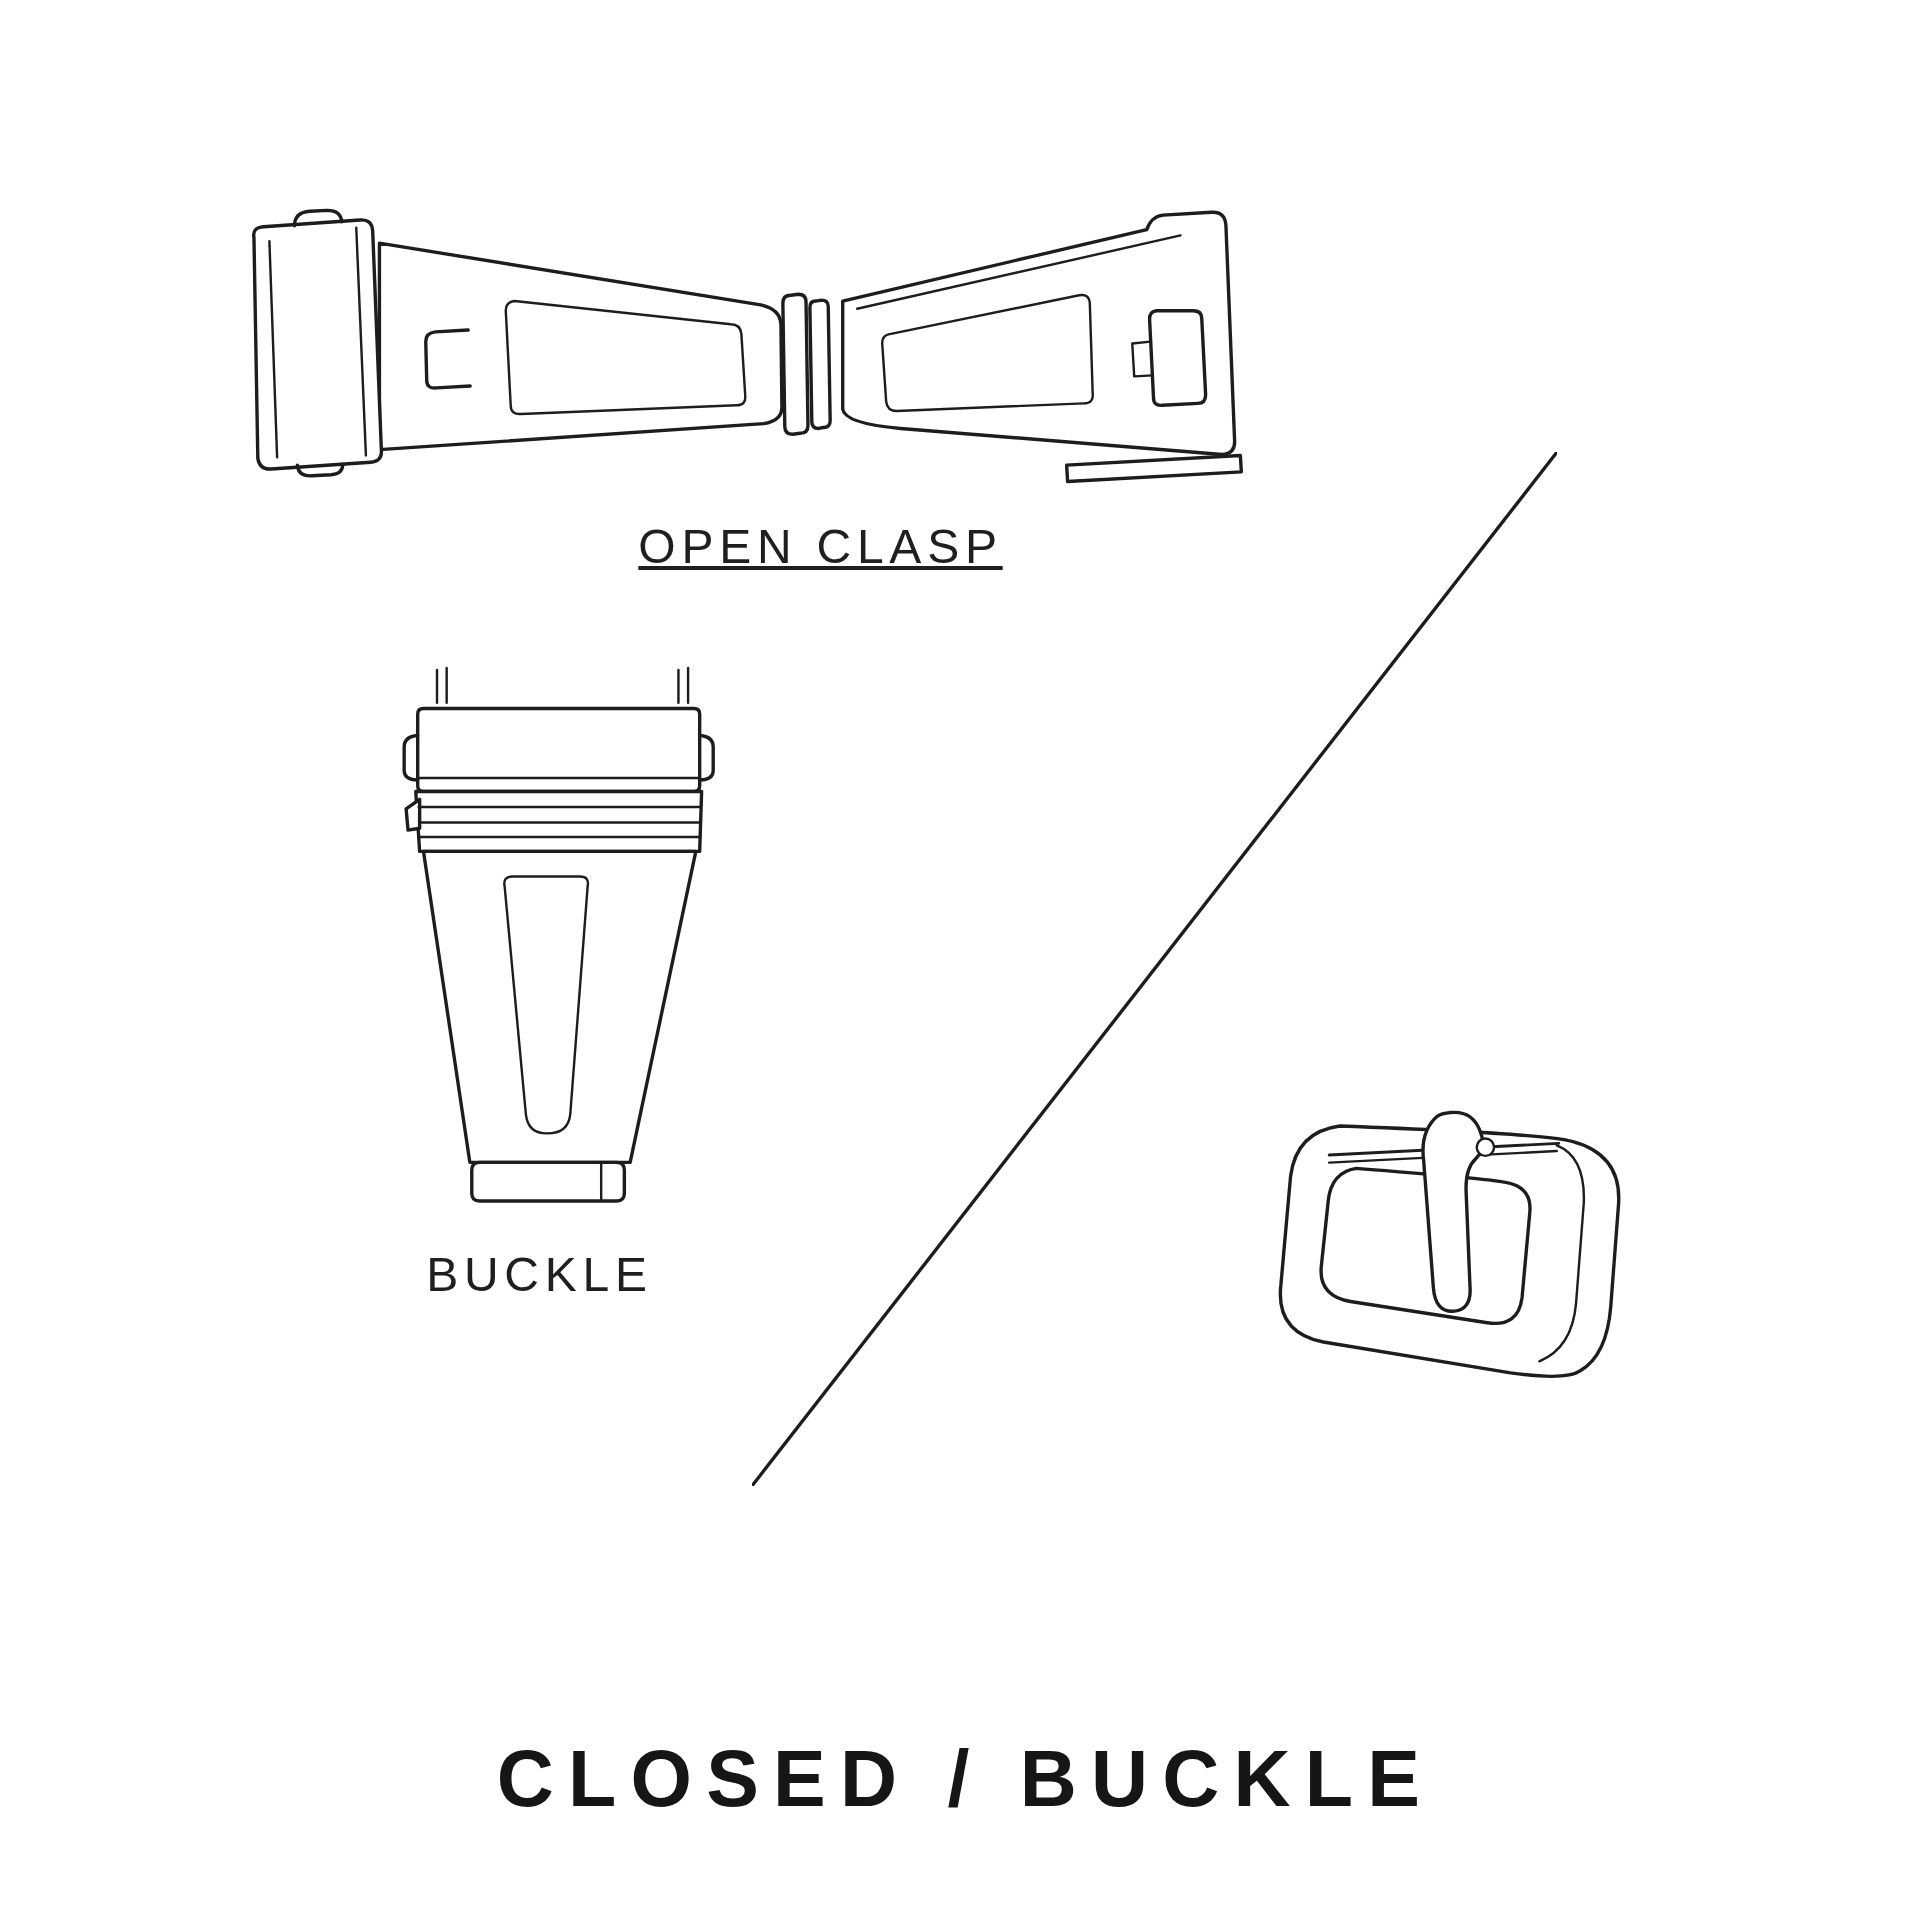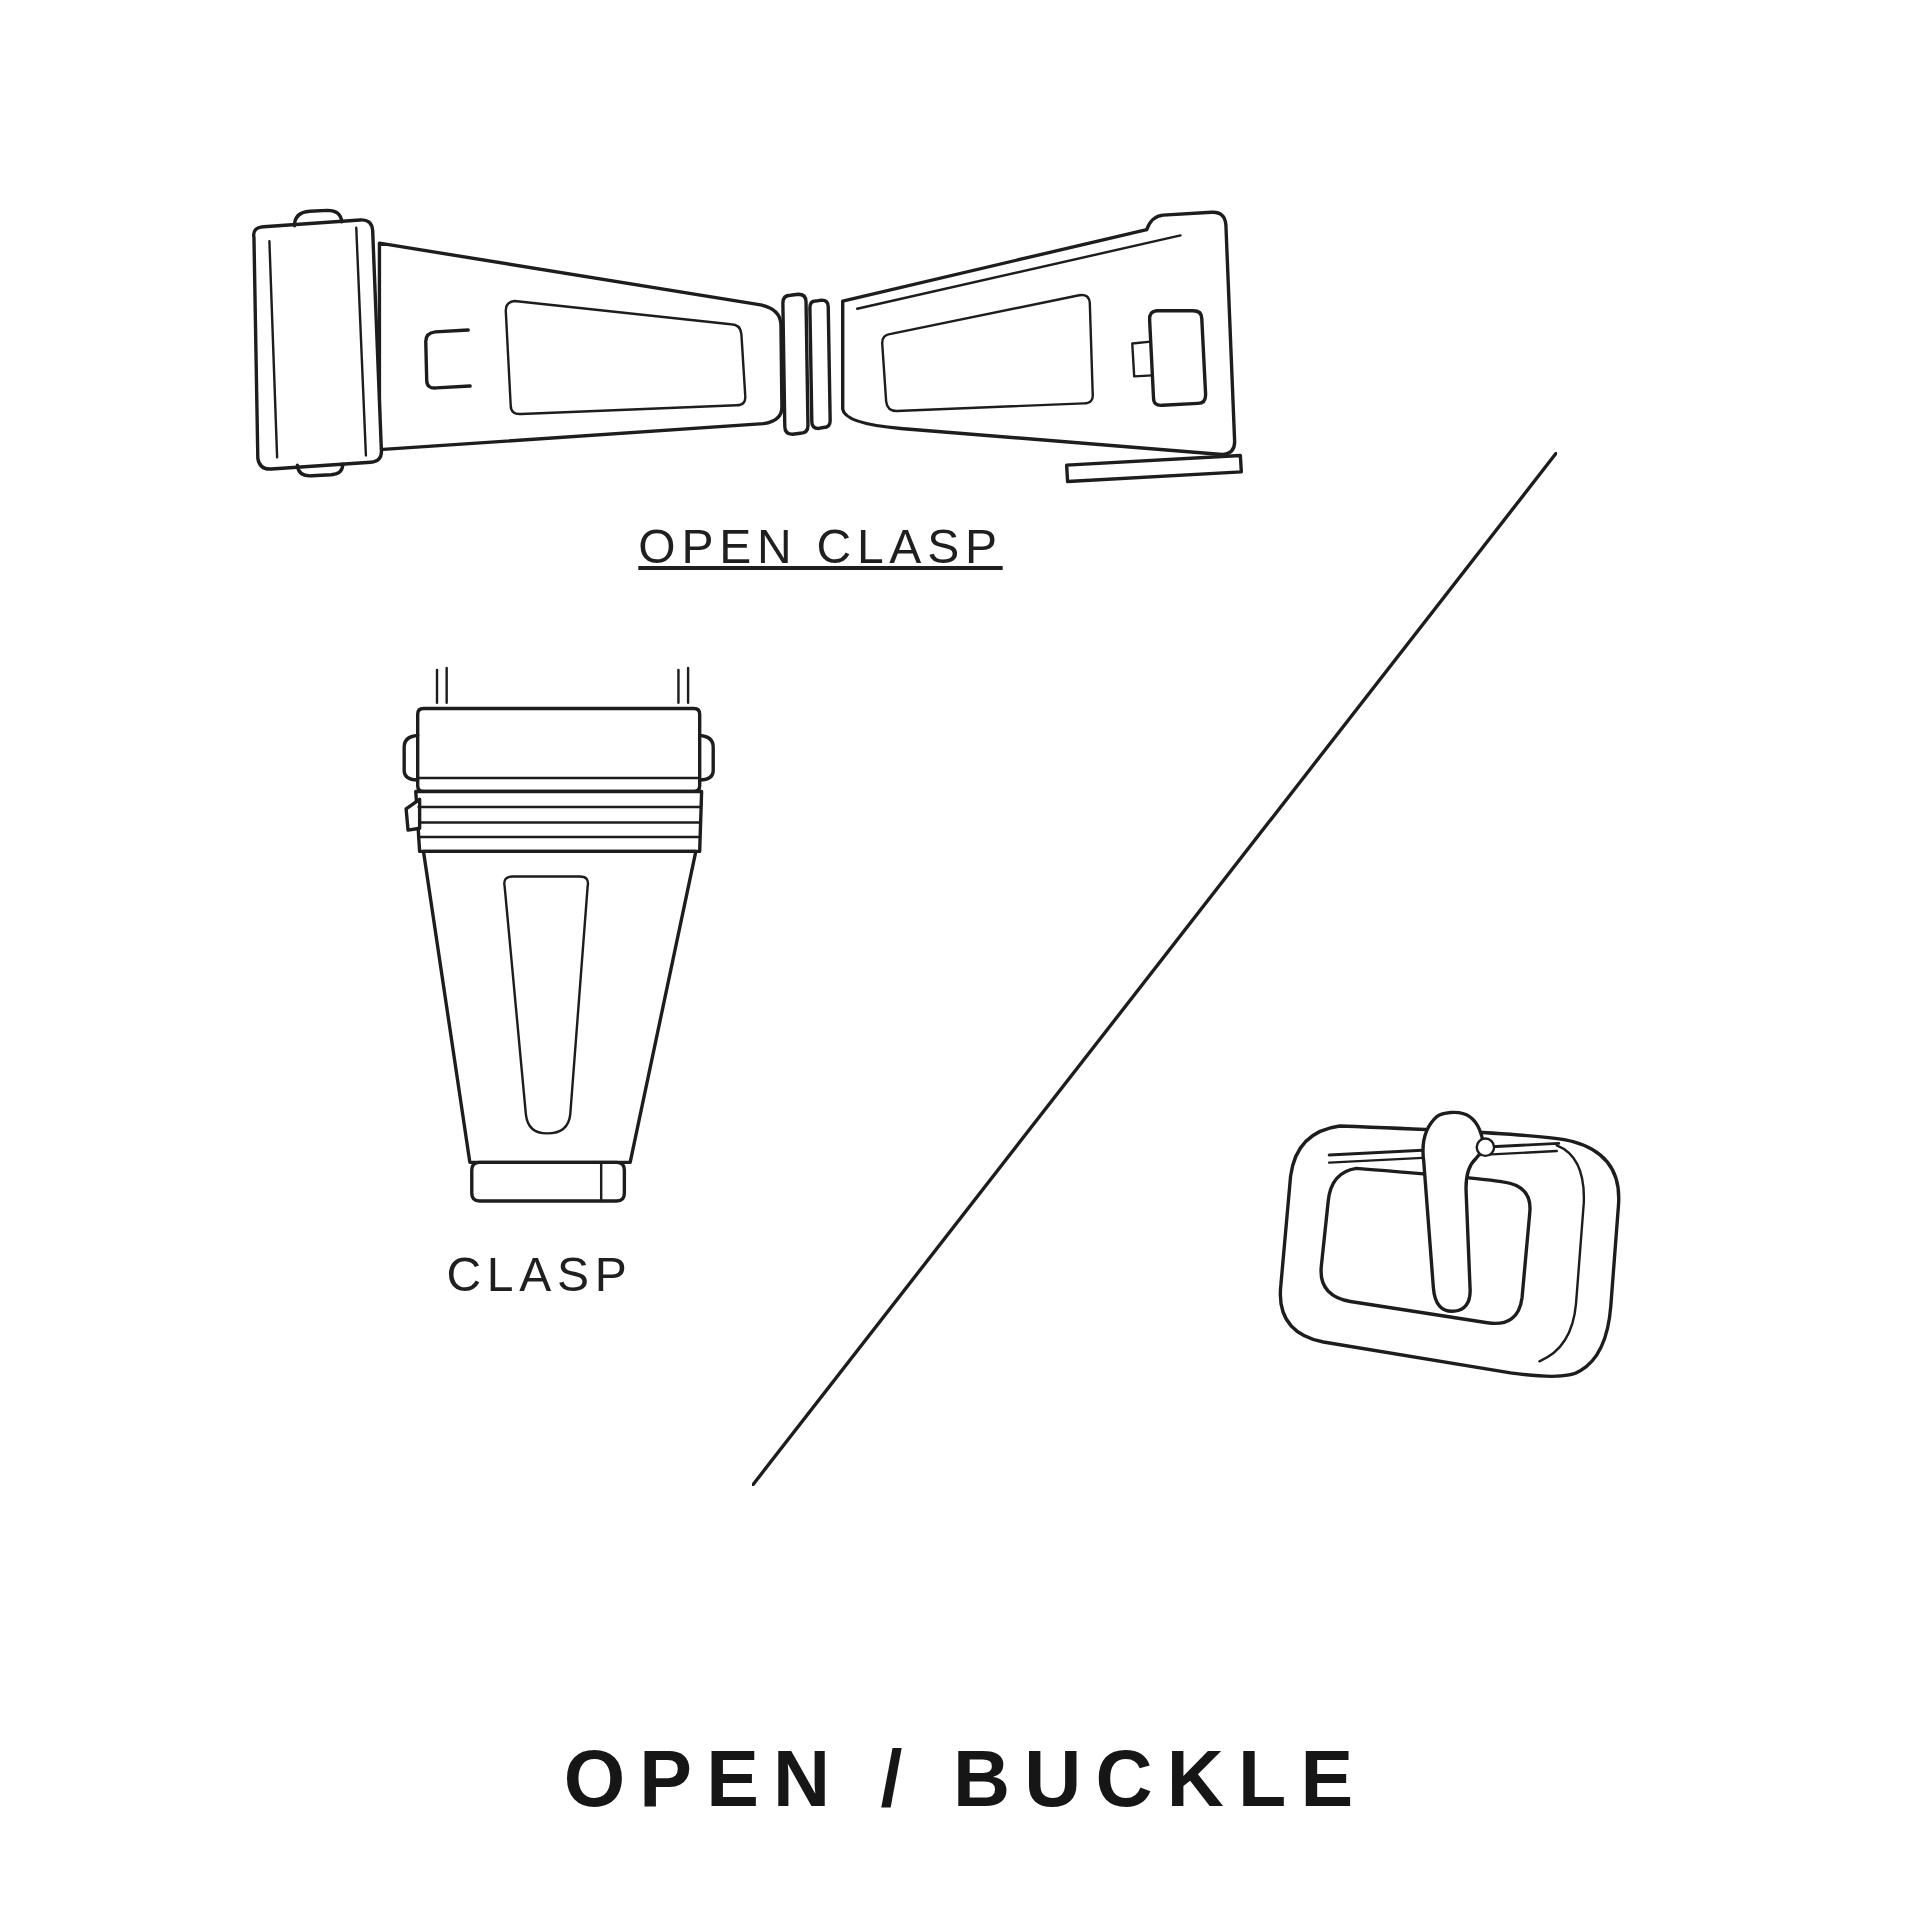--- a/index.html
+++ b/index.html
@@ -92,21 +92,21 @@
 
       <path d="M44,196 L326,196 L258,518 L92,518 Z"></path>
 
       <path d="M128,232 Q126,222 136,222 L206,222 Q216,222 214,232 L196,468 Q194,488 172,488 Q152,488 150,468 Z" fill="none" stroke-width="2.5"></path>
 
       <path d="M102,518 L244,518 Q252,518 252,526 L252,550 Q252,558 244,558 L102,558 Q94,558 94,550 L94,526 Q94,518 102,518 Z"></path>
       <path d="M228,518 L228,558" fill="none" stroke-width="2.5"></path>
     </g>
   </svg>
 
-  <div class="abs label" style="left:298px; top:1247px; width:483px;">CLASP</div>
+  <div class="abs label" style="left:298px; top:1247px; width:483px;">BUCKLE</div>
 
   <svg class="abs" style="left:752px; top:452px;" width="805" height="1034" viewBox="0 0 834 1071">
     <line x1="834" y1="0" x2="0" y2="1071" stroke="#1d1d1d" stroke-width="3.5" stroke-linecap="round"></line>
   </svg>
 
   <svg class="abs" style="left:1248px; top:1099px;" width="388" height="325" viewBox="0 0 402 337">
     <g fill="none" stroke="#1d1d1d" stroke-width="3.5" stroke-linejoin="round" stroke-linecap="round">
 
       <path d="M95,28 Q50,34 44,80 L34,192 Q28,242 78,252 L272,284 Q330,292 344,282 Q372,266 376,215 L384,110 Q388,58 336,44 Q310,36 95,28 Z" fill="#ffffff"></path>
 
@@ -116,16 +116,16 @@
 
       <path d="M84,58 L322,46" stroke-width="3"></path>
       <path d="M84,66 L320,54" stroke-width="2.5"></path>
 
       <path d="M196,18 Q178,34 182,64 L192,195 Q194,222 214,220 Q232,218 230,194 L226,96 Q225,72 236,62 Q248,50 240,32 Q232,12 210,14 Q200,15 196,18 Z" fill="#ffffff"></path>
 
       <circle cx="246" cy="50" r="9" fill="#ffffff" stroke-width="2.5"></circle>
     </g>
   </svg>
 
-  <div class="abs title" style="left:0px; top:1733px;">OPEN / BUCKLE</div>
+  <div class="abs title" style="left:0px; top:1733px;">CLOSED / BUCKLE</div>
 
 </div>
 
 
 </body></html>

